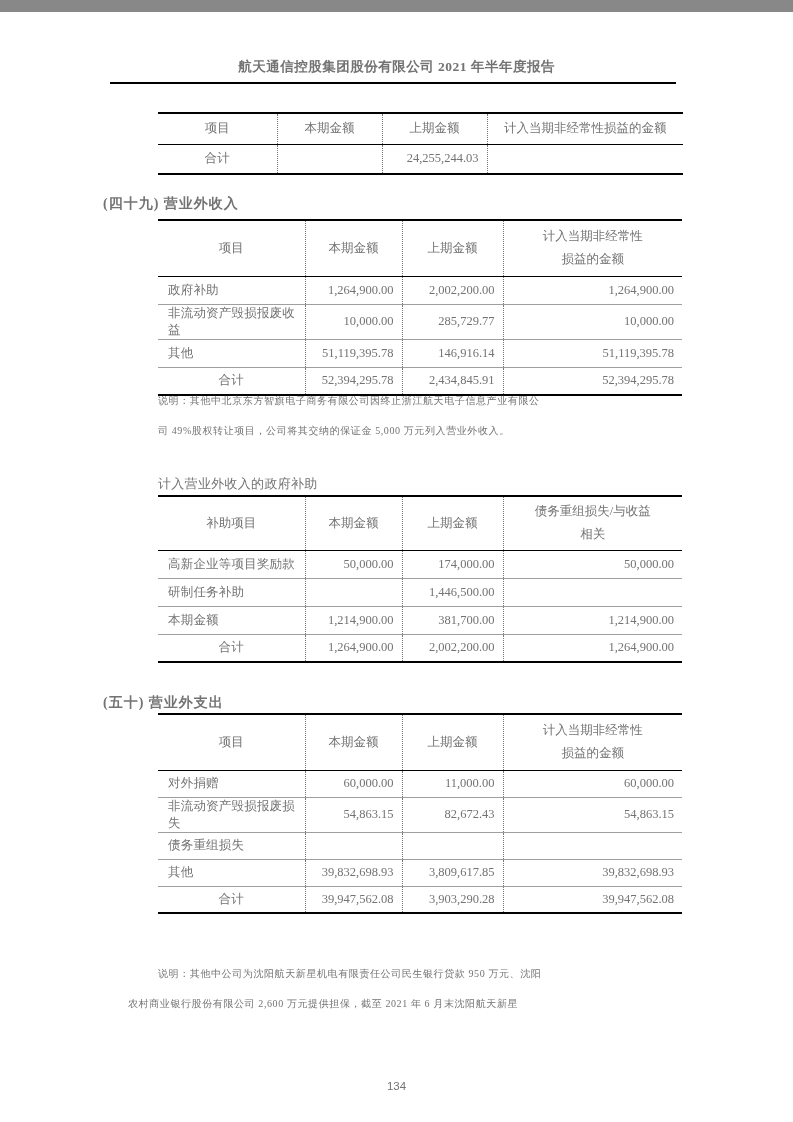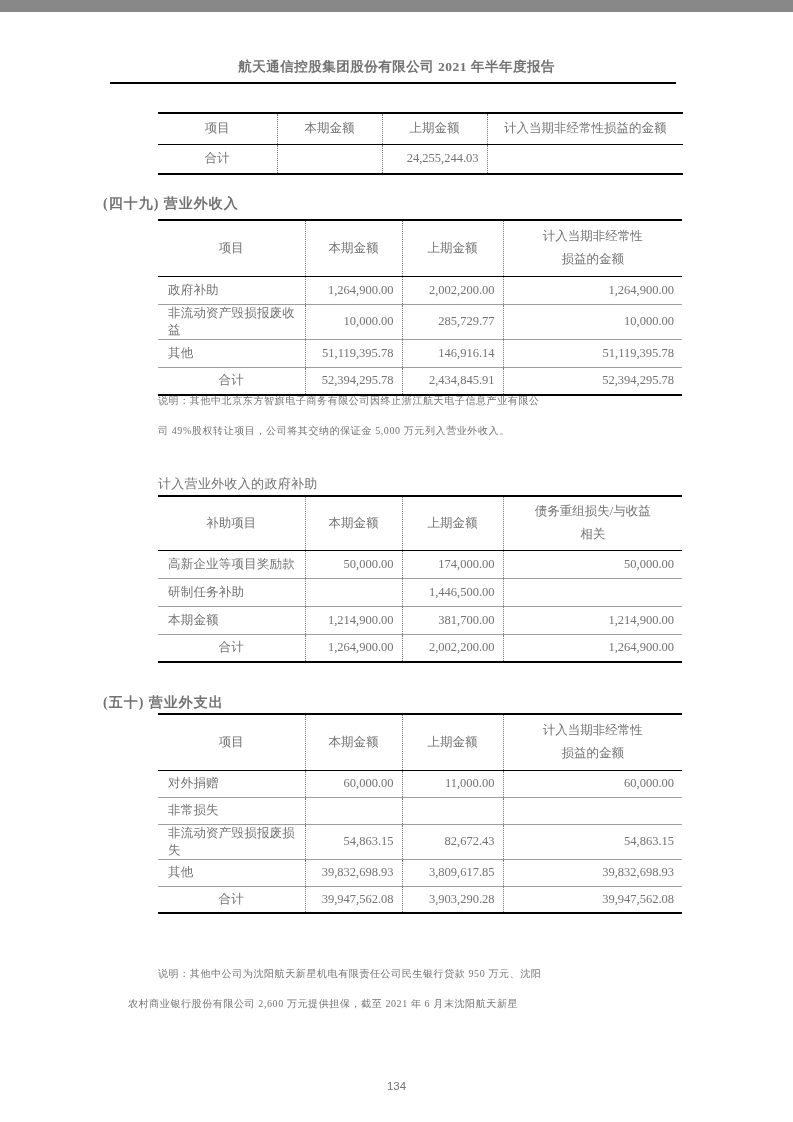--- a/index.html
+++ b/index.html
@@ -206,32 +206,32 @@
           </tr>
         </thead>
         <tbody>
           <tr>
             <td class="item">对外捐赠</td>
             <td class="num">60,000.00</td>
             <td class="num">11,000.00</td>
             <td class="num">60,000.00</td>
           </tr>
           <tr>
-            <td class="item">非常损失</td>
-            <td class="num"></td>
-            <td class="num"></td>
-            <td class="num"></td>
-          </tr>
-          <tr>
             <td class="item">非流动资产毁损报废损失</td>
             <td class="num">54,863.15</td>
             <td class="num">82,672.43</td>
             <td class="num">54,863.15</td>
           </tr>
           <tr>
+            <td class="item">债务重组损失</td>
+            <td class="num"></td>
+            <td class="num"></td>
+            <td class="num"></td>
+          </tr>
+          <tr>
             <td class="item">其他</td>
             <td class="num">39,832,698.93</td>
             <td class="num">3,809,617.85</td>
             <td class="num">39,832,698.93</td>
           </tr>
           <tr>
             <td class="item center">合计</td>
             <td class="num">39,947,562.08</td>
             <td class="num">3,903,290.28</td>
             <td class="num">39,947,562.08</td>

